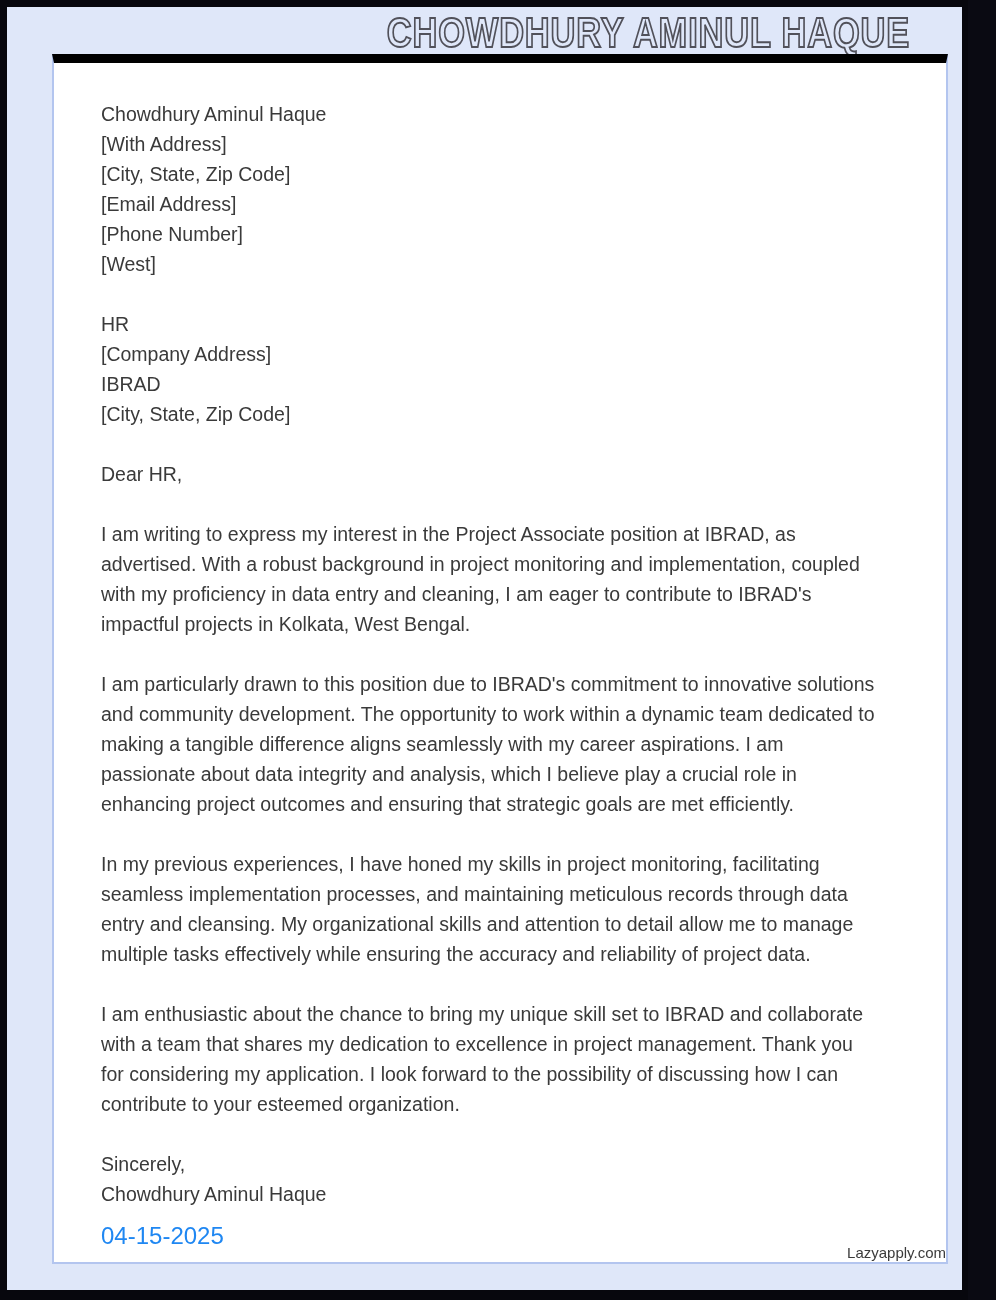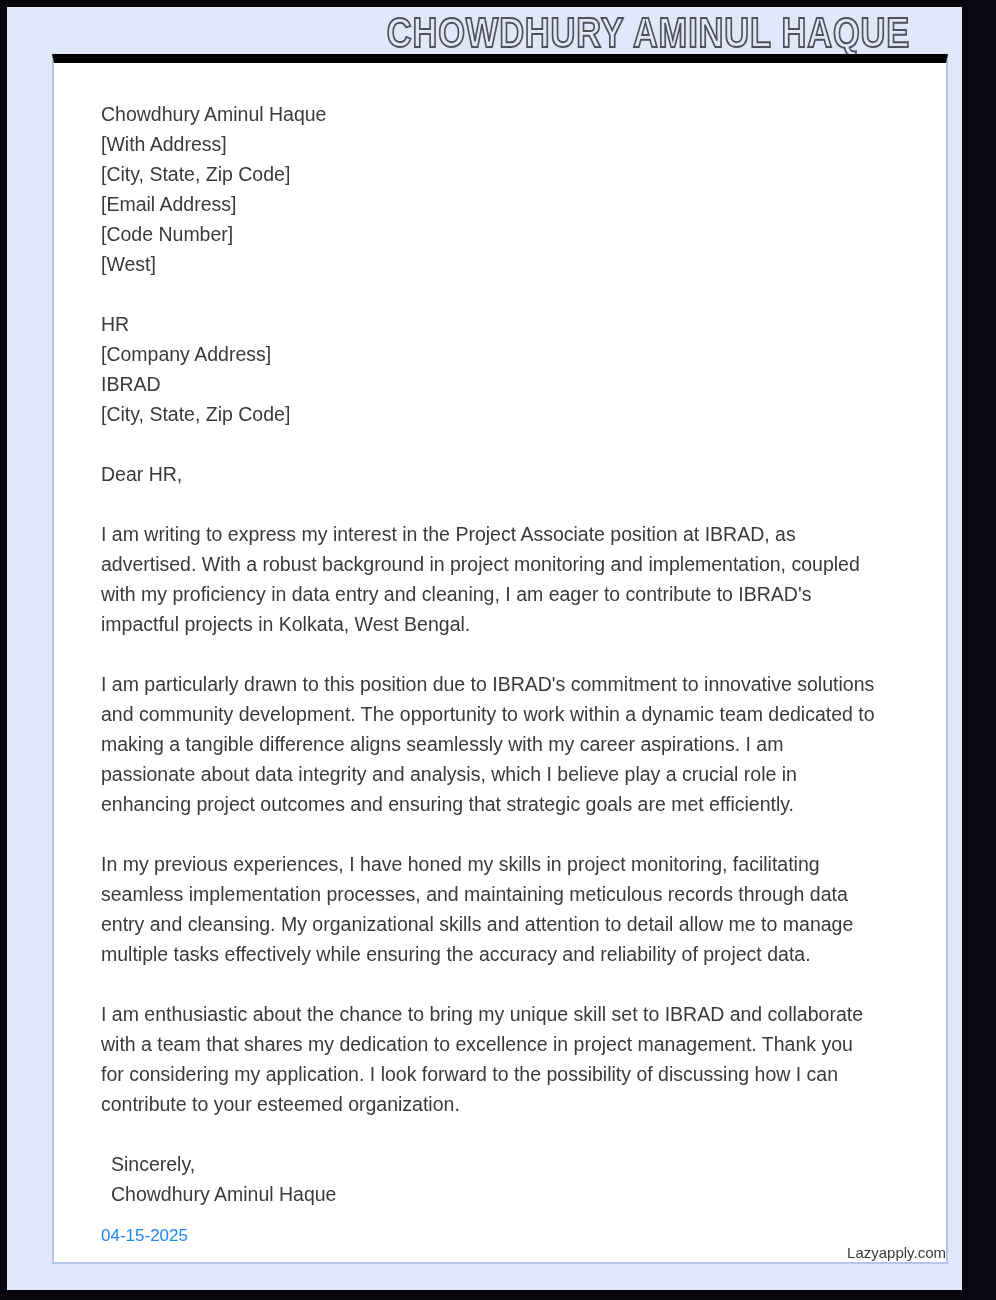--- a/index.html
+++ b/index.html
@@ -43,25 +43,25 @@
     border: 2px solid #b3c5ef;
     border-top: 9px solid #000000;
     padding: 36px 55px 0 47px;
     color: #3a3a3a;
     font-size: 19.5px;
     line-height: 30px;
   }
   .block { margin: 0 0 30px 0; }
   .block div { white-space: nowrap; }
   .page p { margin: 0 16px 30px 0; }
-  .closing { margin: 10px; }
+  .closing { margin: 0; }
   .date-link {
     margin-top: 12px;
     color: #1f87f2;
-    font-size: 17px;
+    font-size: 24px;
   }
   .watermark {
     position: absolute;
     right: 0;
     bottom: 0px;
     font-size: 15px;
     line-height: 18px;
     color: #3b3b3b;
   }
 </style>
@@ -72,21 +72,21 @@
 
   <div class="header-title">CHOWDHURY AMINUL HAQUE</div>
 
   <div class="page">
 
     <div class="block">
       <div>Chowdhury Aminul Haque</div>
       <div>[With Address]</div>
       <div>[City, State, Zip Code]</div>
       <div>[Email Address]</div>
-      <div>[Code Number]</div>
+      <div>[Phone Number]</div>
       <div>[West]</div>
     </div>
 
     <div class="block">
       <div>HR</div>
       <div>[Company Address]</div>
       <div>IBRAD</div>
       <div>[City, State, Zip Code]</div>
     </div>
 

